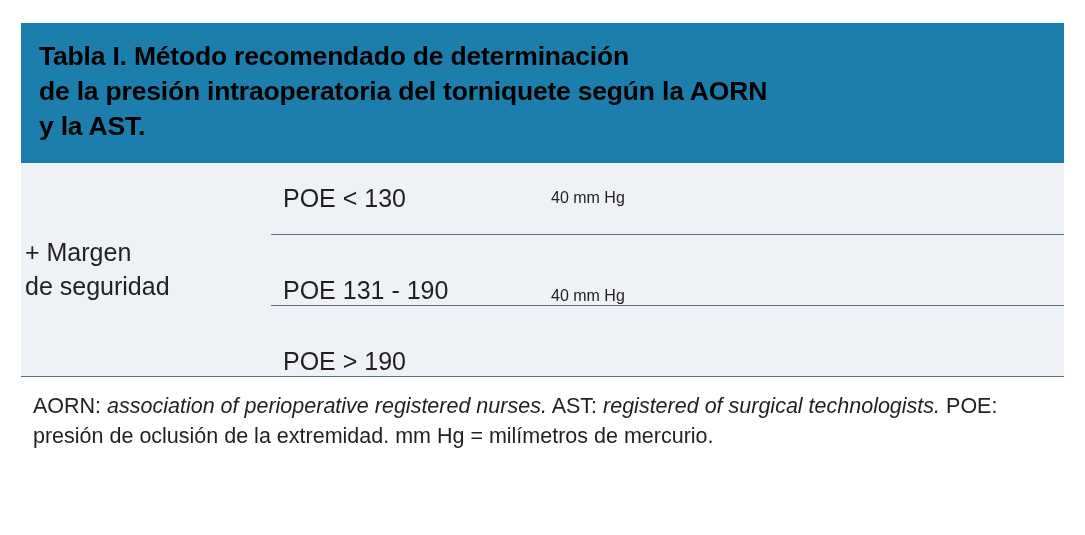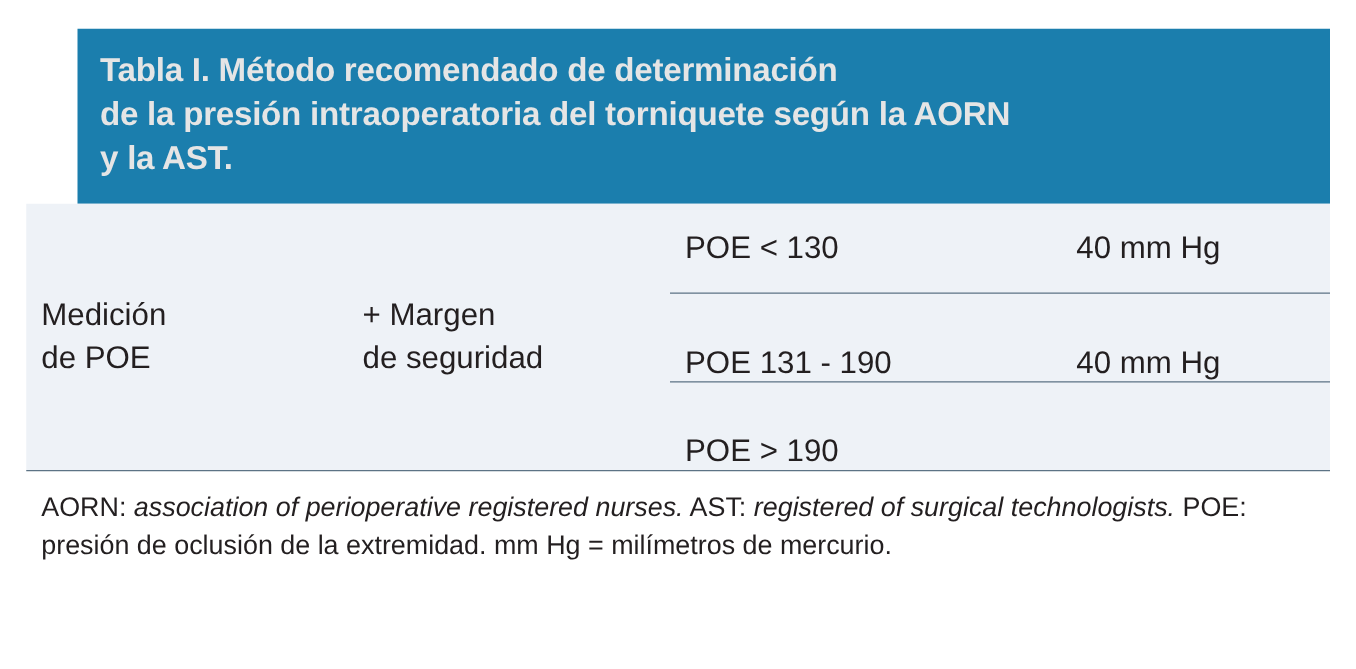--- a/index.html
+++ b/index.html
@@ -16,24 +16,23 @@
   }
   .table-wrap {
     position: absolute;
     left: 21px;
     top: 23px;
     width: 1043px;
   }
   
   .table-header {
     background: #1b7ead;
-    color: #e5e5e5;
+    color: #000000;
     padding: 16px 18px 18px 18px;
     box-sizing: border-box;
-    margin-left: 41px;
   }
   .table-header .title-line {
     font-size: 26.5px;
     font-weight: bold;
     line-height: 1.33;
     letter-spacing: -0.2px;
     white-space: pre;
   }
   
   .table-body {
@@ -78,23 +77,22 @@
     border-top: 1px solid #5c7385;
     align-items: flex-end;
   }
   .data-row .poe {
     width: 280px;
     font-size: 25px;
     padding-left: 12px;
     box-sizing: border-box;
   }
   .data-row .pressure {
-    font-size: 25px;
+    font-size: 16px;
     box-sizing: border-box;
-    margin-left: 45px;
   }
   
   .footnote-rule {
     border-top: 1.5px solid #5c7385;
   }
   .footnote {
     padding: 14px 2px 0 12px;
     font-size: 21.5px;
     line-height: 1.42;
     color: #231f20;
@@ -109,24 +107,20 @@
 <div class="table-wrap">
 
   <div class="table-header">
     <div class="title-line">Tabla I. Método recomendado de determinación</div>
     <div class="title-line">de la presión intraoperatoria del torniquete según la AORN</div>
     <div class="title-line">y la AST.</div>
   </div>
 
   <div class="table-body">
 
-    <div class="col-measure">
-      <div class="cell-text">Medición
-de POE</div>
-    </div>
 
     <div class="col-margin">
       <div class="cell-text">+ Margen
 de seguridad</div>
     </div>
 
     <div class="col-rows">
       <div class="data-row">
         <div class="poe">POE &lt; 130</div>
         <div class="pressure">40 mm Hg</div>

